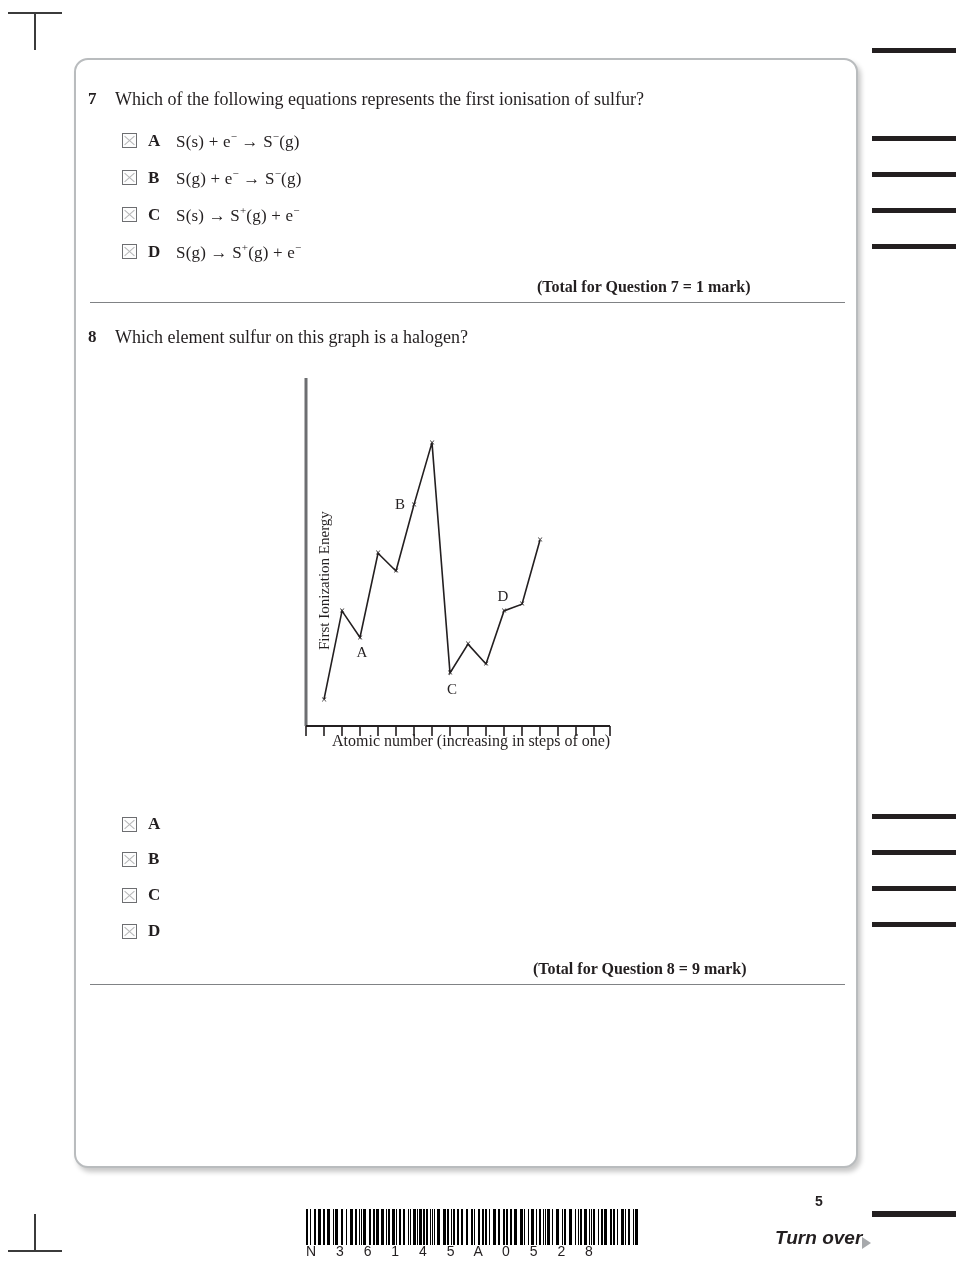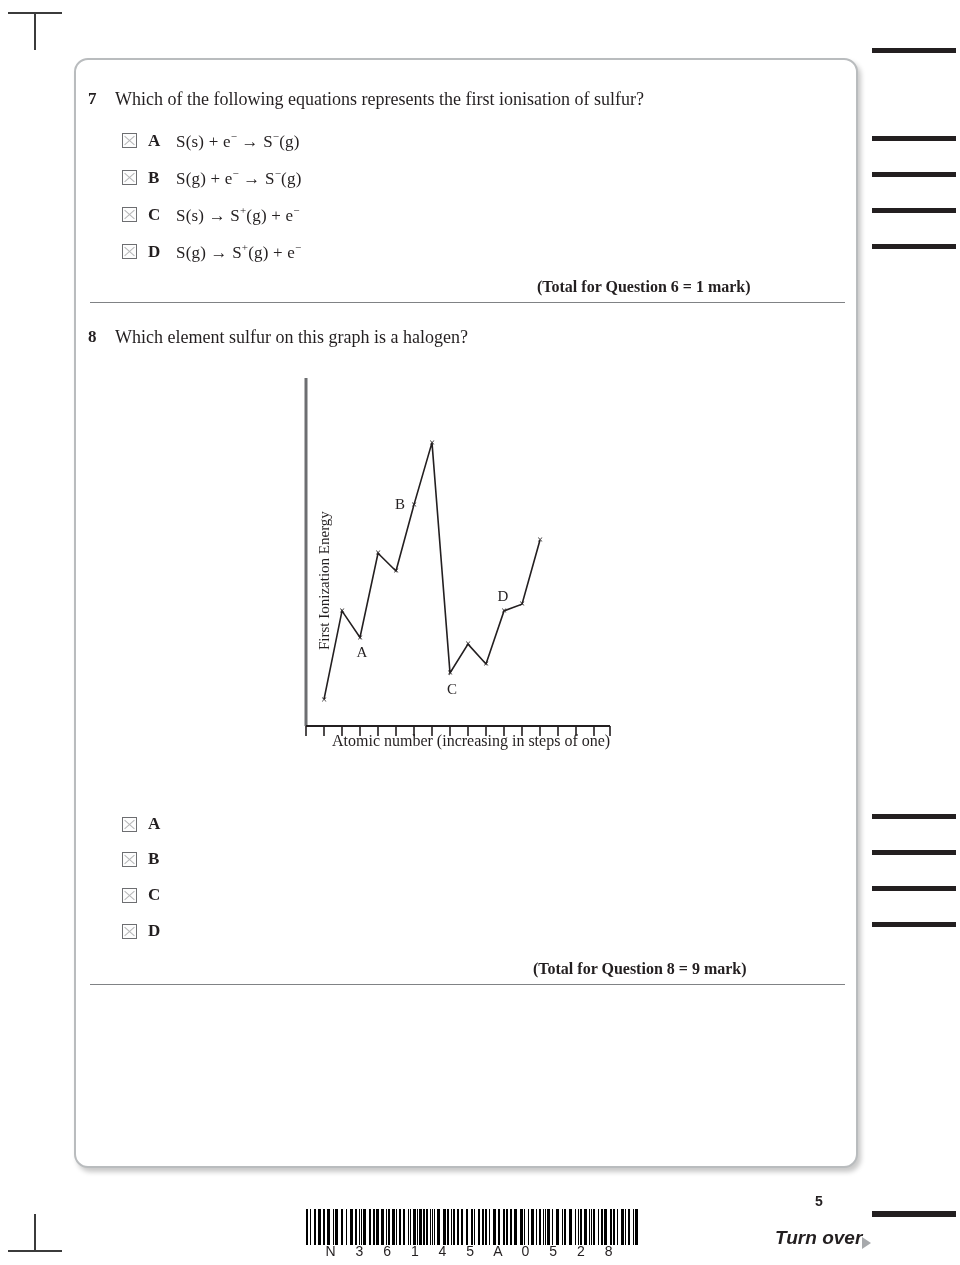--- a/index.html
+++ b/index.html
@@ -145,21 +145,21 @@
     left: 306px;
     top: 1209px;
     width: 334px;
     height: 36px;
   }
   .barcode-text {
     position: absolute;
     left: 306px;
     top: 1243px;
     width: 334px;
-    text-align: center;
+    text-align: left;
     font-size: 14px;
     letter-spacing: 8px;
     font-family: "Liberation Sans", sans-serif;
     color: #231f20;
   }
   .page-no {
     position: absolute;
     left: 815px;
     top: 1193px;
     font-family: "Liberation Sans", sans-serif;
@@ -232,21 +232,21 @@
   <span class="opt-letter">C</span>
   <span class="opt-eq">S(s) → S<sup>+</sup>(g) + e<sup>−</sup></span>
 </div>
 
 <div class="opt" style="left:122px; top:241px;">
   <span class="checkbox"></span>
   <span class="opt-letter">D</span>
   <span class="opt-eq">S(g) → S<sup>+</sup>(g) + e<sup>−</sup></span>
 </div>
 
-<div class="total-text" style="left:537px; top:278px;">(Total for Question 6 = 1 mark)</div>
+<div class="total-text" style="left:537px; top:278px;">(Total for Question 7 = 1 mark)</div>
 <div class="total-line" style="left:90px; top:302px; width:755px;"></div>
 
 <div class="qnum" style="left:88px; top:327px;">8</div>
 <div class="qtext" style="left:115px; top:327px;">Which element sulfur on this graph is a halogen?</div>
 
 <div class="axis-y-label" style="left:316px; top:650px;">First Ionization Energy</div>
 
 <svg class="graph-wrap" viewBox="0 0 340 400">
 
   <line x1="18" y1="0" x2="18" y2="348" stroke="#6d6e71" stroke-width="3"></line>

